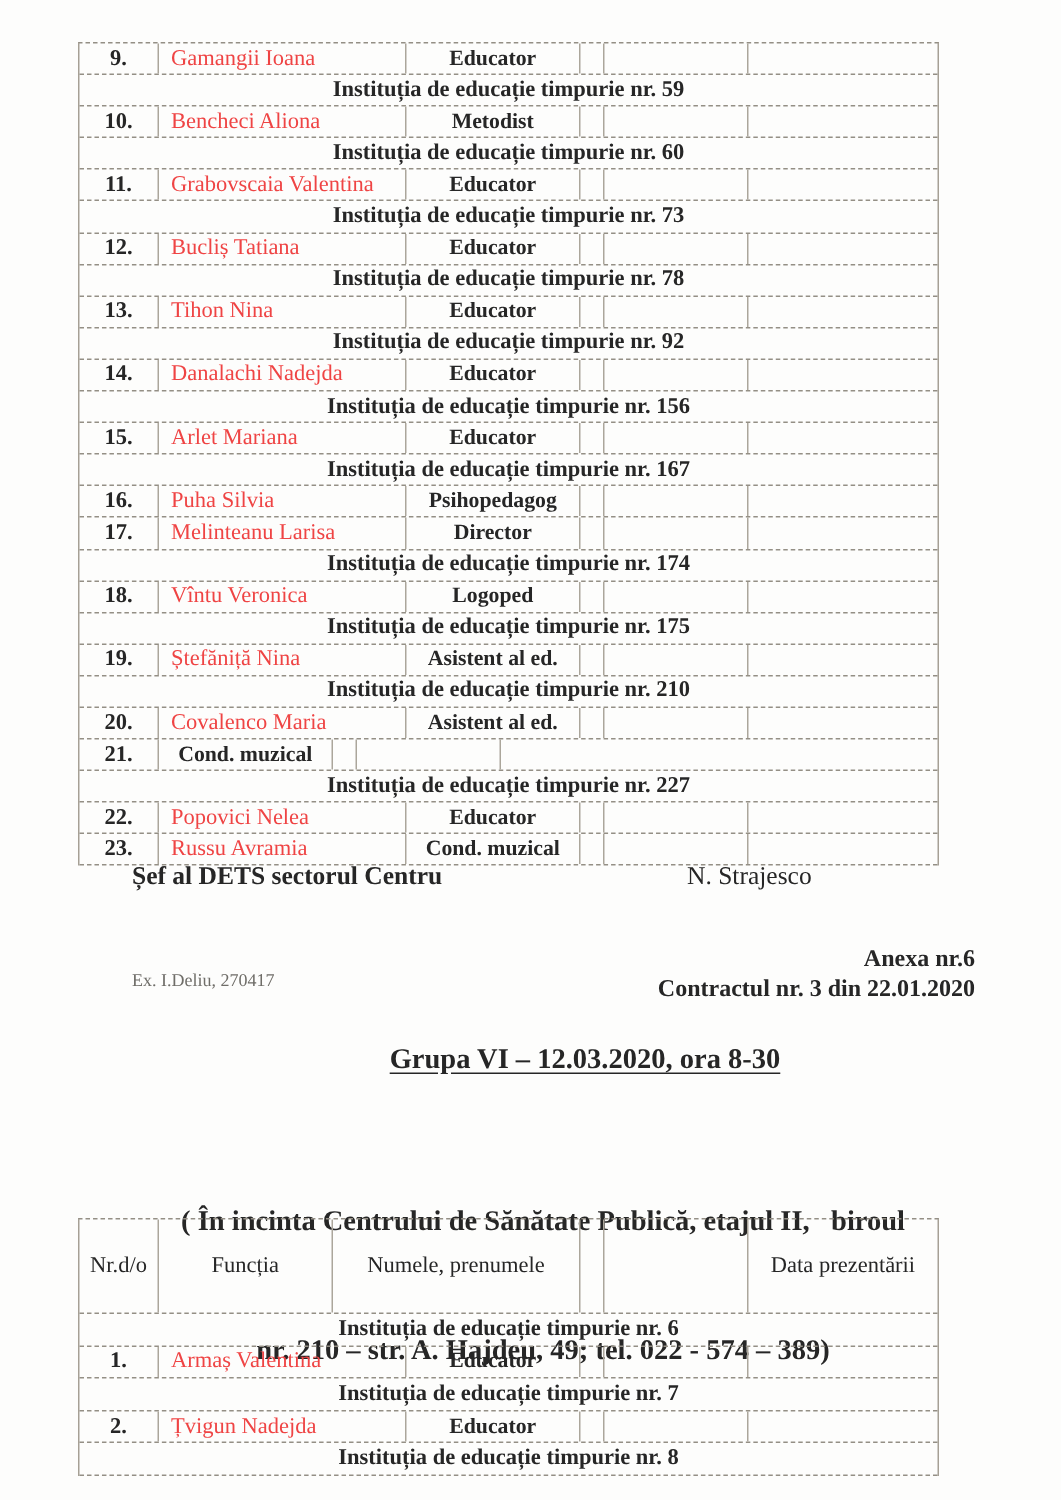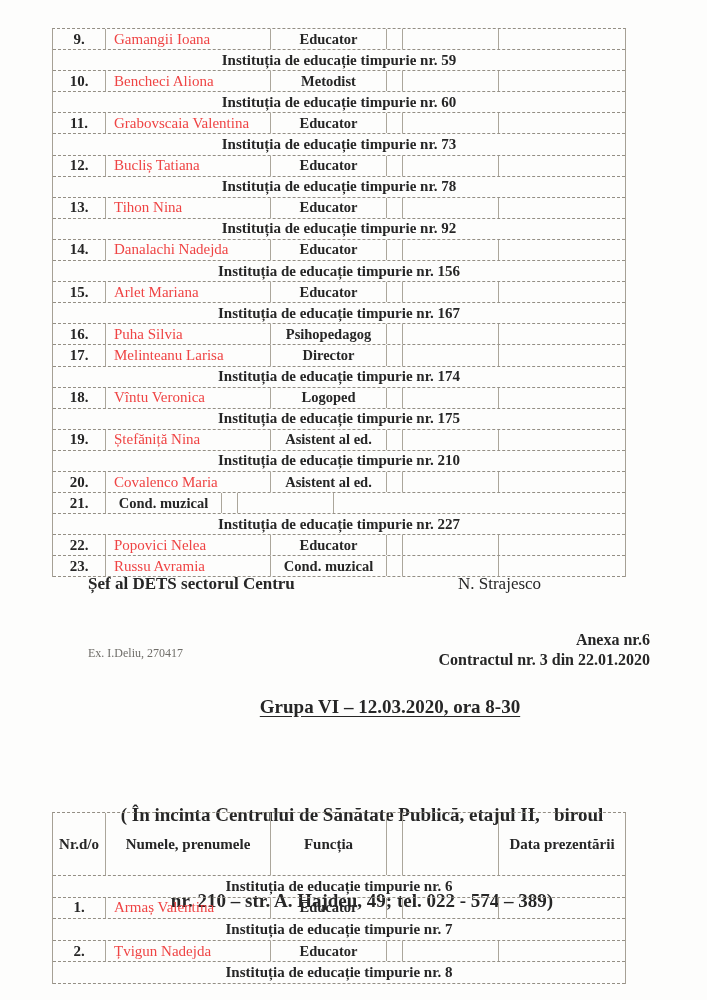--- a/index.html
+++ b/index.html
@@ -27,21 +27,21 @@
   .c1{width:53px;}
   .c2{width:165px;}
   .c3{width:116px;}
   .c4{width:16px;}
   .c5{width:96px;}
   .c6{flex:1;}
   .cell.full{flex:1;justify-content:center;font-weight:bold;border-right:none;}
   .num{justify-content:center;font-weight:bold;}
   .name{padding-left:8px;color:#ef4444;}
   .func{justify-content:center;font-weight:bold;font-size:14.5px;}
-  .hcell{justify-content:center;text-align:left;font-weight:bold;line-height:1.25;white-space:normal;}
+  .hcell{justify-content:center;text-align:left;font-weight:normal;line-height:1.25;white-space:normal;}
   .tbl1{top:28px;}
   .tbl2{top:812px;}
   
   .sig-title{position:absolute;left:88px;top:574px;font-weight:bold;font-size:17px;}
   .sig-name{position:absolute;left:458px;top:574px;font-weight:normal;font-size:17px;}
   .ex-note{position:absolute;left:88px;top:614px;font-size:12px;color:#6f6d68;margin-top:32px;}
   .annex{position:absolute;right:57px;top:630px;text-align:right;font-weight:bold;font-size:16px;line-height:20px;}
   .grupa{
     position:absolute;left:100px;top:696px;width:580px;text-align:center;
     font-weight:bold;font-size:19px;text-decoration:underline;text-underline-offset:3px;
@@ -225,22 +225,22 @@
   <div class="grupa">Grupa VI – 12.03.2020, ora 8-30</div>
 
   <div class="venue">
     <div>( În incinta Centrului de Sănătate Publică, etajul II,   biroul</div>
     <div>nr. 210 – str. A. Hajdeu, 49; tel. 022 - 574 – 389)</div>
   </div>
 
   <div class="tbl tbl2">
     <div class="trow hrow">
       <div class="cell c1 hcell">Nr.d/o</div>
+      <div class="cell c3 hcell">Funcția</div>
       <div class="cell c2 hcell">Numele, prenumele</div>
-      <div class="cell c3 hcell">Funcția</div>
       <div class="cell c4 hcell"></div>
       <div class="cell c5 hcell"></div>
       <div class="cell c6 hcell">Data prezentării</div>
     </div>
     <div id="table2-rows">
         <div class="trow inst">
           <div class="cell full">Instituția de educație timpurie nr. 6</div>
         </div>
         <div class="trow person">
           <div class="cell c1 num">1.</div>

